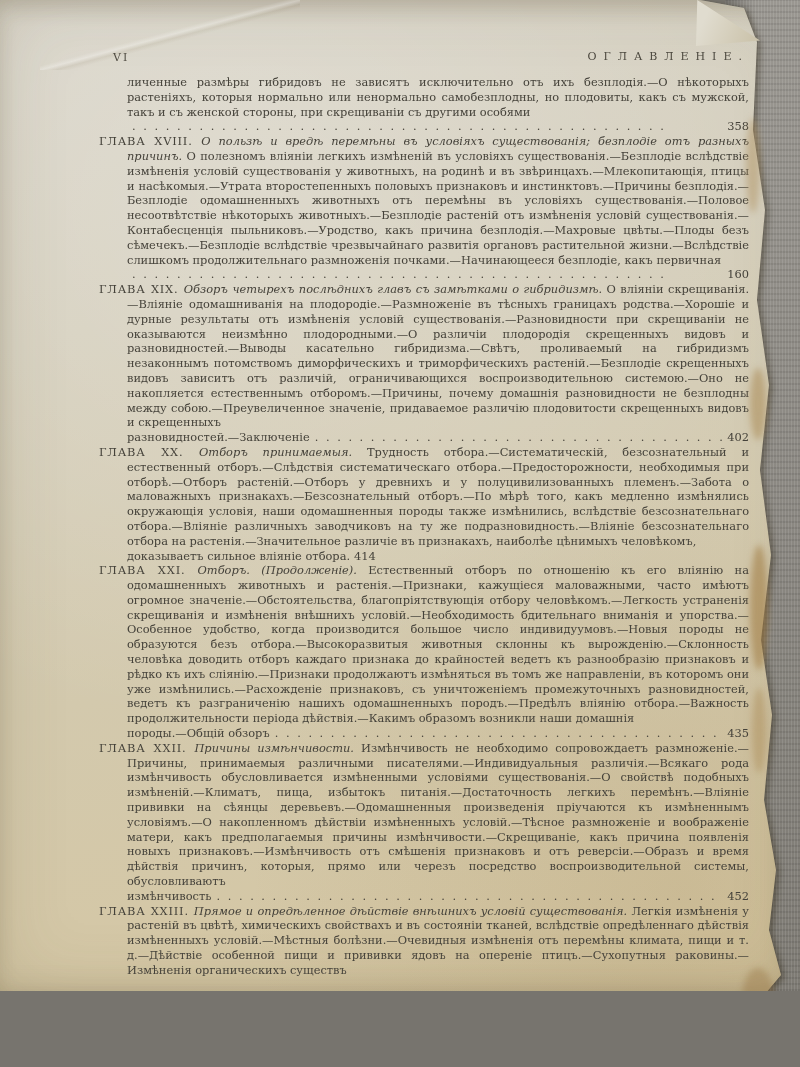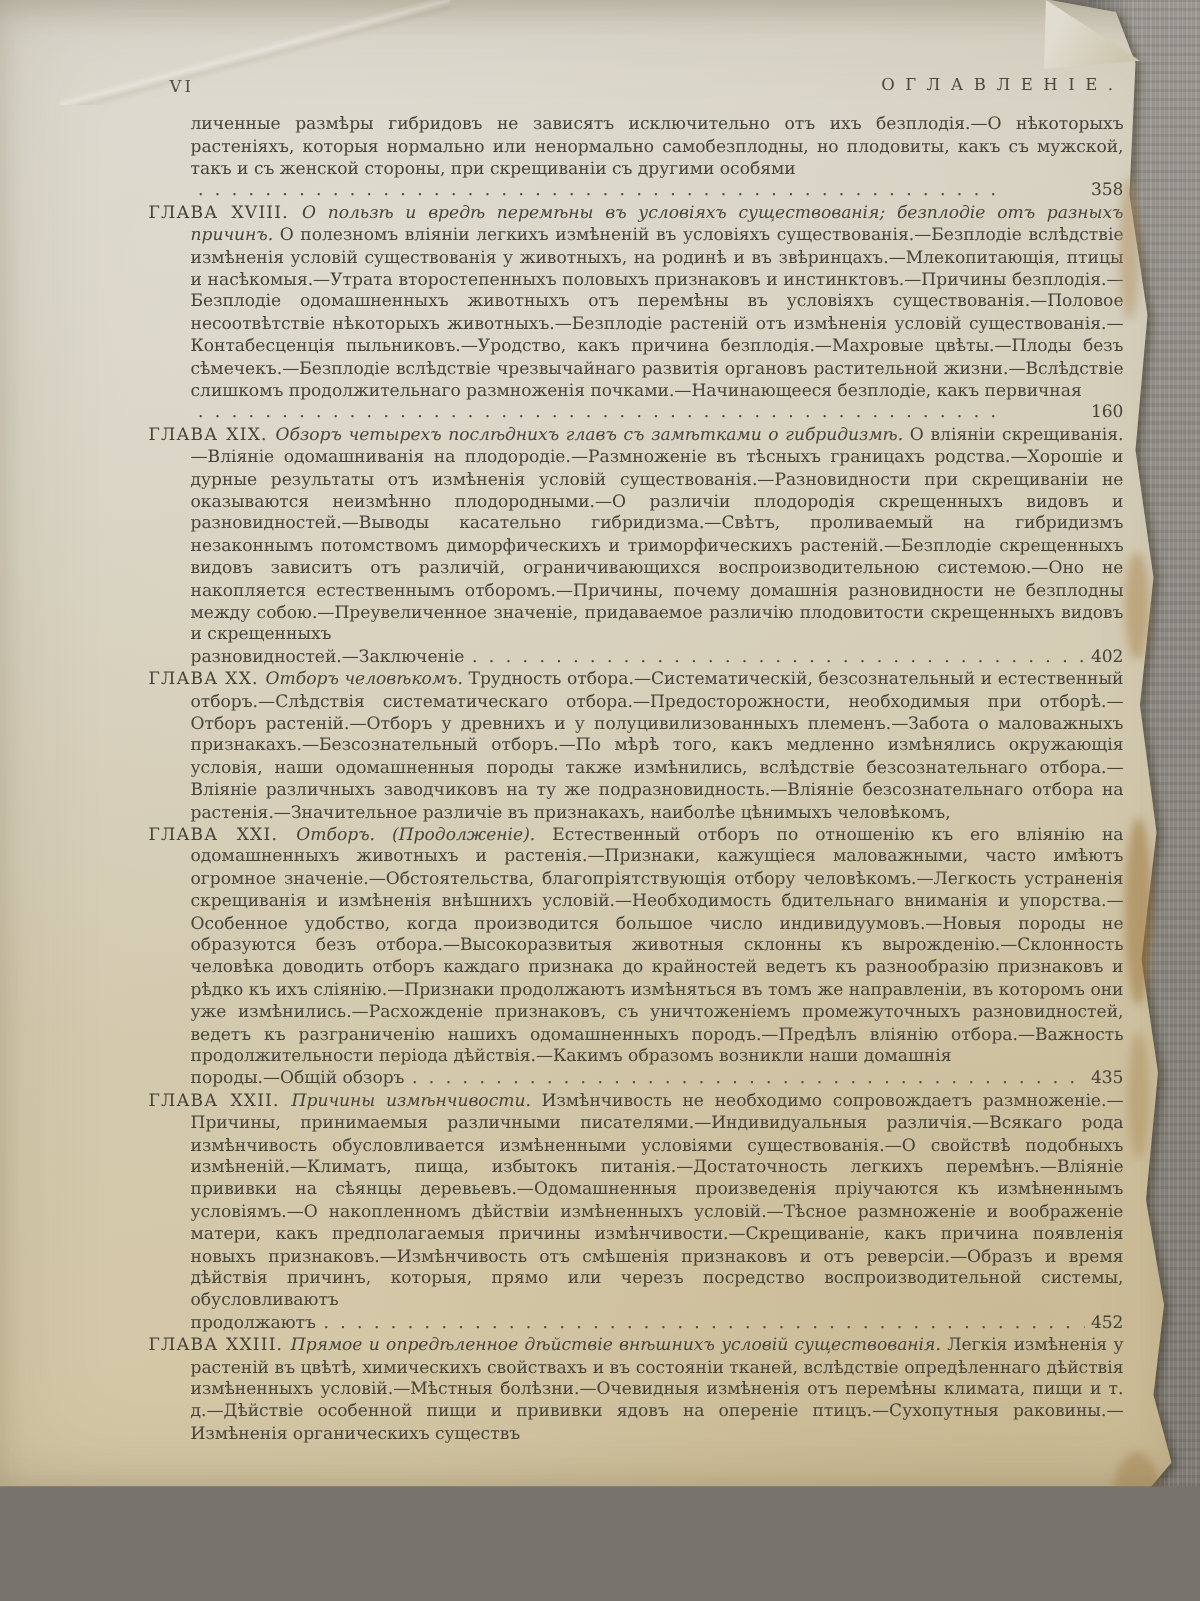--- a/index.html
+++ b/index.html
@@ -133,22 +133,27 @@
     <div class="tailrow">
       <span class="tail">разновидностей.—Заключеніе</span>
       <span class="dots">. . . . . . . . . . . . . . . . . . . . . . . . . . . . . . . . . . . . . . . . . . . . . . . .</span>
       <span class="pnum">402</span>
     </div>
   </div>
 
   <div class="entry">
     <div class="para">
       <span class="label">ГЛАВА XX.</span>
-      <span class="lead">Отборъ человѣкомъ.</span>
+      <span class="lead">Отборъ принимаемыя.</span>
       <span class="body-text">Трудность отбора.—Систематическій, безсознательный и естественный отборъ.—Слѣдствія систематическаго отбора.—Предосторожности, необходимыя при отборѣ.—Отборъ растеній.—Отборъ у древнихъ и у полуцивилизованныхъ племенъ.—Забота о маловажныхъ признакахъ.—Безсознательный отборъ.—По мѣрѣ того, какъ медленно измѣнялись окружающія условія, наши одомашненныя породы также измѣнились, вслѣдствіе безсознательнаго отбора.—Вліяніе различныхъ заводчиковъ на ту же подразновидность.—Вліяніе безсознательнаго отбора на растенія.—Значительное различіе въ признакахъ, наиболѣе цѣнимыхъ человѣкомъ,</span>
+    </div>
+    <div class="tailrow">
+      <span class="tail">доказываетъ сильное вліяніе отбора.</span>
+
+      <span class="pnum">414</span>
     </div>
   </div>
 
   <div class="entry">
     <div class="para">
       <span class="label">ГЛАВА XXI.</span>
       <span class="lead">Отборъ. (Продолженіе).</span>
       <span class="body-text">Естественный отборъ по отношенію къ его вліянію на одомашненныхъ животныхъ и растенія.—Признаки, кажущіеся маловажными, часто имѣютъ огромное значеніе.—Обстоятельства, благопріятствующія отбору человѣкомъ.—Легкость устраненія скрещиванія и измѣненія внѣшнихъ условій.—Необходимость бдительнаго вниманія и упорства.—Особенное удобство, когда производится большое число индивидуумовъ.—Новыя породы не образуются безъ отбора.—Высокоразвитыя животныя склонны къ вырожденію.—Склонность человѣка доводить отборъ каждаго признака до крайностей ведетъ къ разнообразію признаковъ и рѣдко къ ихъ сліянію.—Признаки продолжаютъ измѣняться въ томъ же направленіи, въ которомъ они уже измѣнились.—Расхожденіе признаковъ, съ уничтоженіемъ промежуточныхъ разновидностей, ведетъ къ разграниченію нашихъ одомашненныхъ породъ.—Предѣлъ вліянію отбора.—Важность продолжительности періода дѣйствія.—Какимъ образомъ возникли наши домашнія</span>
     </div>
     <div class="tailrow">
@@ -158,21 +163,21 @@
     </div>
   </div>
 
   <div class="entry">
     <div class="para">
       <span class="label">ГЛАВА XXII.</span>
       <span class="lead">Причины измѣнчивости.</span>
       <span class="body-text">Измѣнчивость не необходимо сопровождаетъ размноженіе.—Причины, принимаемыя различными писателями.—Индивидуальныя различія.—Всякаго рода измѣнчивость обусловливается измѣненными условіями существованія.—О свойствѣ подобныхъ измѣненій.—Климатъ, пища, избытокъ питанія.—Достаточность легкихъ перемѣнъ.—Вліяніе прививки на сѣянцы деревьевъ.—Одомашненныя произведенія пріучаются къ измѣненнымъ условіямъ.—О накопленномъ дѣйствіи измѣненныхъ условій.—Тѣсное размноженіе и воображеніе матери, какъ предполагаемыя причины измѣнчивости.—Скрещиваніе, какъ причина появленія новыхъ признаковъ.—Измѣнчивость отъ смѣшенія признаковъ и отъ реверсіи.—Образъ и время дѣйствія причинъ, которыя, прямо или черезъ посредство воспроизводительной системы, обусловливаютъ</span>
     </div>
     <div class="tailrow">
-      <span class="tail">продолжаютъ</span>
+      <span class="tail">измѣнчивость</span>
       <span class="dots">. . . . . . . . . . . . . . . . . . . . . . . . . . . . . . . . . . . . . . . . . . . . . . . .</span>
       <span class="pnum">452</span>
     </div>
   </div>
 
   <div class="entry">
     <div class="para">
       <span class="label">ГЛАВА XXIII.</span>
       <span class="lead">Прямое и опредѣленное дѣйствіе внѣшнихъ условій существованія.</span>
       <span class="body-text">Легкія измѣненія у растеній въ цвѣтѣ, химическихъ свойствахъ и въ состояніи тканей, вслѣдствіе опредѣленнаго дѣйствія измѣненныхъ условій.—Мѣстныя болѣзни.—Очевидныя измѣненія отъ перемѣны климата, пищи и т. д.—Дѣйствіе особенной пищи и прививки ядовъ на опереніе птицъ.—Сухопутныя раковины.—Измѣненія органическихъ существъ</span>

